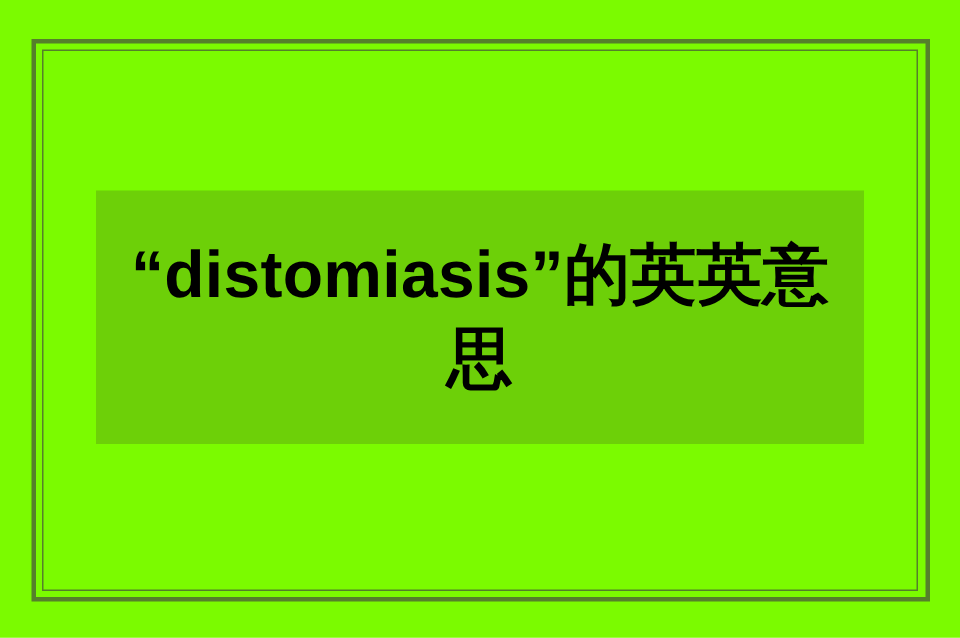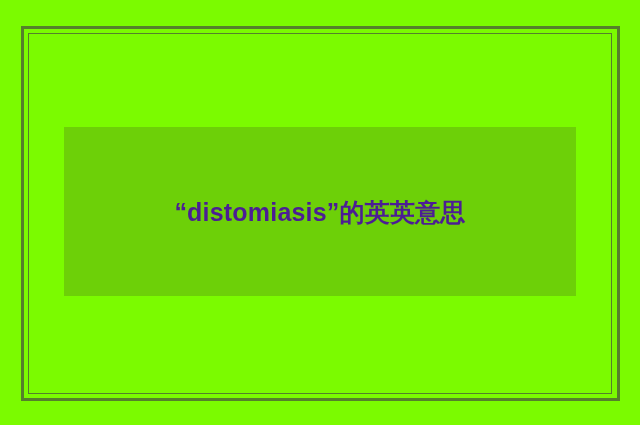--- a/index.html
+++ b/index.html
@@ -63,24 +63,24 @@
     justify-content: center;
   }
 
   
   #headline {
     margin: 0;
     padding: 0 10px;
     width: 100%;
     box-sizing: border-box;
     text-align: center;
-    color: #4c1d95;
+    color: #000000;
     font-family: "Liberation Sans", "DejaVu Sans", sans-serif;
     font-weight: bold;
-    font-size: 25px;
+    font-size: 44px;
     line-height: 56px;
     letter-spacing: 0.2px;
     word-break: break-all;
     overflow-wrap: break-word;
   }
 </style>
 </head>
 <body>
 
 <div id="poster-canvas">

